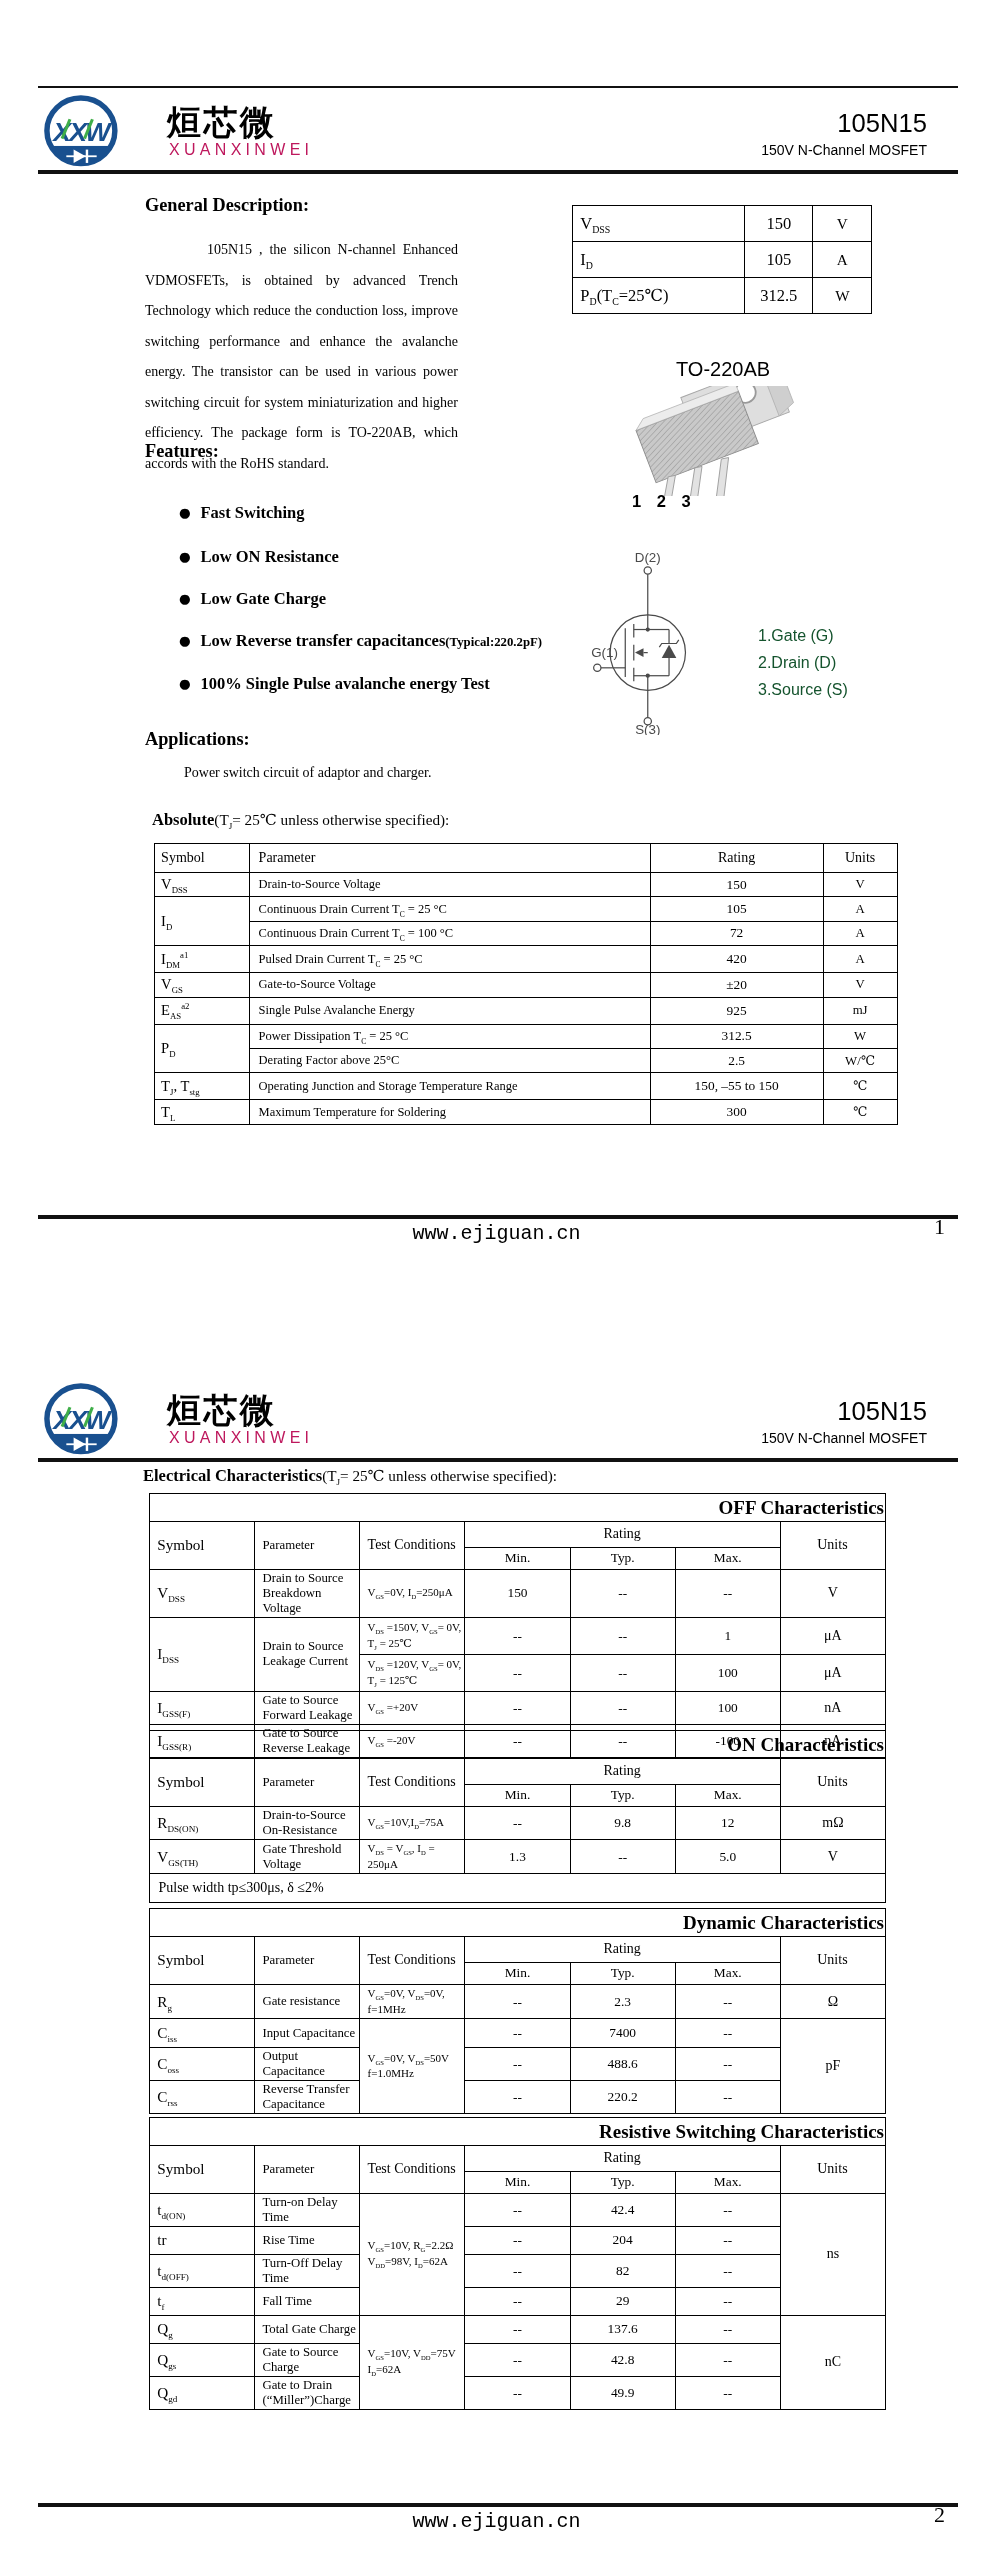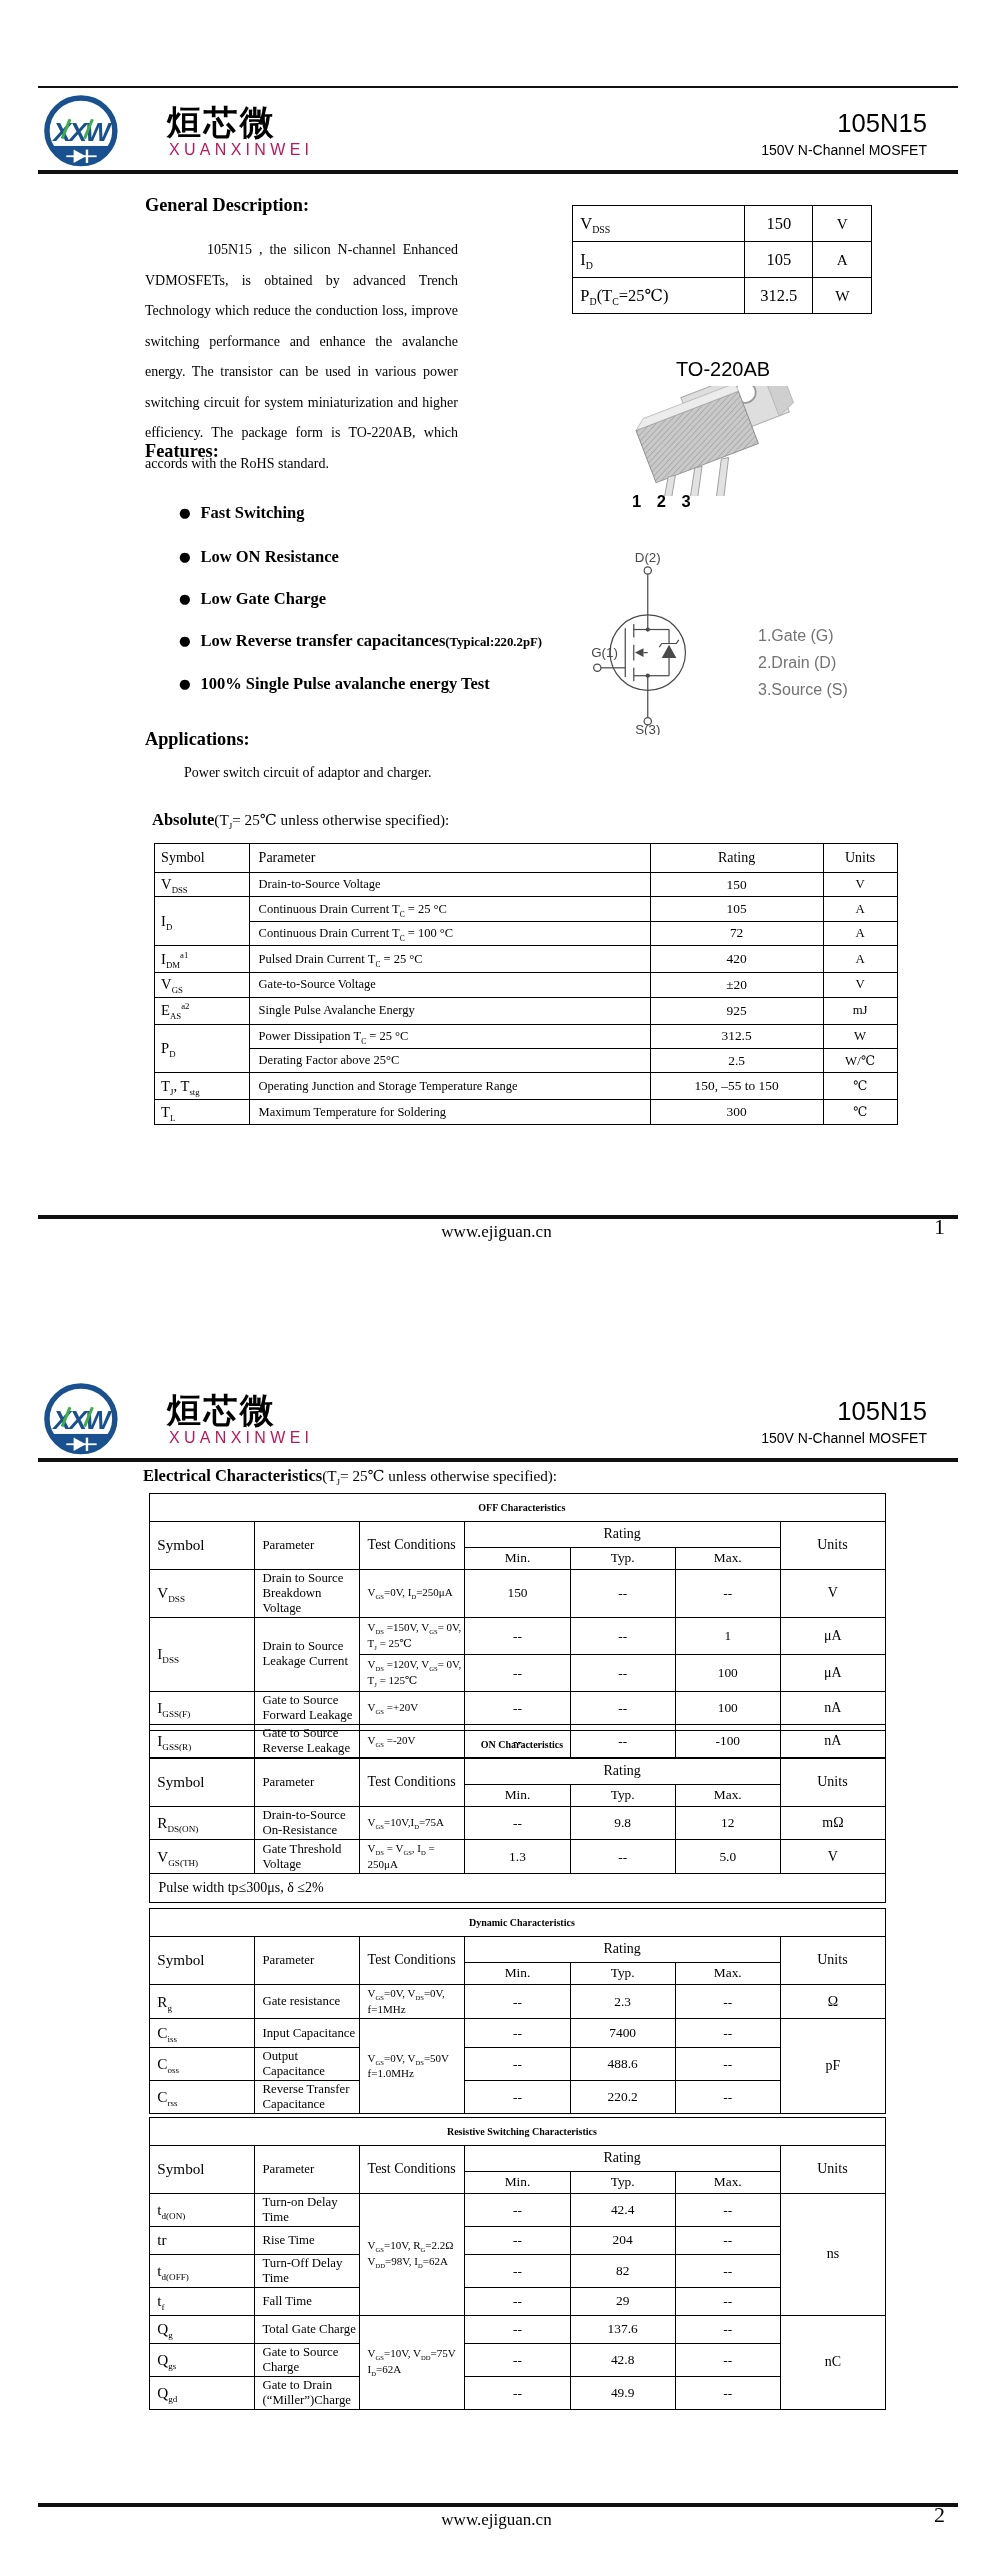--- a/index.html
+++ b/index.html
@@ -43,55 +43,55 @@
 
   
   .pkg-title{position:absolute;left:676px;top:354px;font-family:"Liberation Sans",sans-serif;
              font-size:20px;color:#000;}
   .pkg-svg{position:absolute;left:607px;top:382px;}
   .pkg-pins{position:absolute;left:632px;top:488px;font-family:"Liberation Sans",sans-serif;
             font-size:16.5px;font-weight:bold;letter-spacing:5.5px;}
   .mos-svg{position:absolute;left:590px;top:548px;}
   .mos-svg text{font-family:"Liberation Sans",sans-serif;font-size:22px;fill:#4a4a4a;}
   .pin-legend{position:absolute;left:758px;font-family:"Liberation Sans",sans-serif;
-              font-size:16px;color:#737373;white-space:nowrap;}
+              font-size:16px;color:#14532d;white-space:nowrap;}
 
   
   .abs-table{position:absolute;left:154px;top:839px;width:718px;border-collapse:collapse;
              table-layout:fixed;border:1.8px solid #000;}
   .abs-table td{border:1.2px solid #000;overflow:hidden;}
   .abs-table tr.hv>td{border-top-width:1.8px;}
   .abs-table .c-sym{width:87px;text-align:left;padding-left:6.1px;font-size:14.6px;}
   .abs-table .c-par{width:390px;text-align:left;padding-left:8.5px;font-size:12.5px;}
   .abs-table .c-rat{width:170px;text-align:center;font-size:13.4px;}
   .abs-table .c-uni{width:71px;text-align:center;font-size:12.8px;}
   .abs-table td.h{font-size:14px;}
   .abs-table td.h.c-rat,.abs-table td.h.c-uni{text-align:center;}
 
   
   .etable{position:absolute;left:149px;width:737px;border-collapse:collapse;table-layout:fixed;
           border:1.8px solid #000;}
   .etable td{border:1.2px solid #000;overflow:hidden;}
   .etable tr.hv>td{border-top-width:1.8px;}
-  .etable td.sec{font-size:10px;font-weight:bold;text-align:center;padding-left:9.8px;}
+  .etable td.sec{font-size:19px;font-weight:bold;text-align:right;padding-left:9.8px;}
   .etable td.h{font-size:14px;text-align:left;padding-left:8.5px;}
   .etable td.h.ctr{text-align:center;padding-left:0;}
   .etable td.h2{font-size:11.6px;text-align:center;}
   .etable td.sym{width:139px;text-align:left;padding-left:7.3px;font-size:15.2px;}
   .etable td.par{width:233px;text-align:left;padding-left:7.3px;font-size:12.8px;}
   .etable td.tc {width:166px;text-align:left;padding-left:7.3px;font-size:11px;line-height:1.45;}
   .etable td.val{width:48px;text-align:center;font-size:13.4px;}
   .etable td.val2{width:50px;text-align:center;font-size:13.4px;}
   .etable td.val3{width:51px;text-align:center;font-size:13.4px;}
   .etable td.uni{width:50px;text-align:center;font-size:14px;}
   .etable td.note{font-size:14px;text-align:left;padding-left:8.5px;}
 
   
   .foot-site{position:absolute;left:0;right:2px;top:1218px;text-align:center;
-             font-family:Liberation Serif, serif;font-size:17px;}
+             font-family:Liberation Mono, monospace;font-size:20px;}
   .foot-num{position:absolute;right:50px;top:1210px;font-size:22px;}
 </style>
 </head>
 <body>
 
 <div class="doc">
 
   <div class="page">
     <div class="rule-thin" style="top:82px"></div>
 

